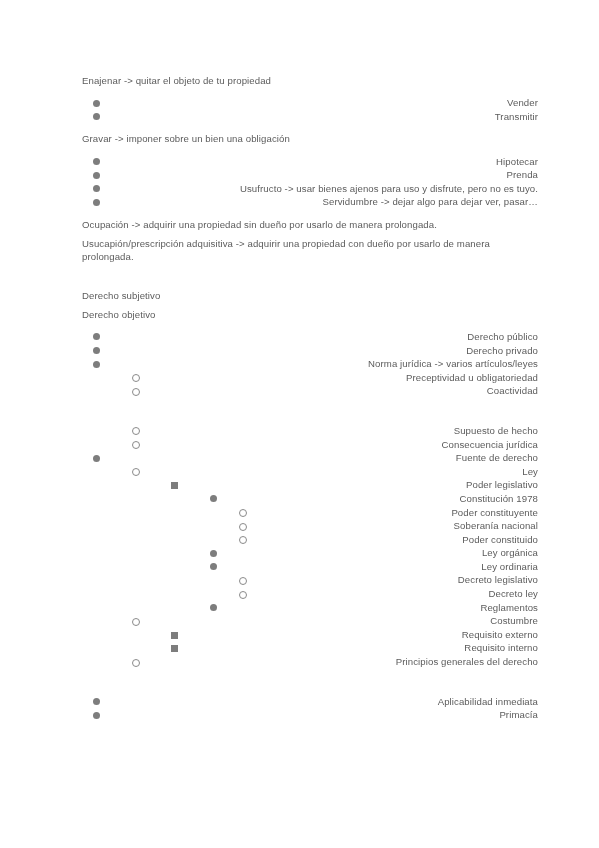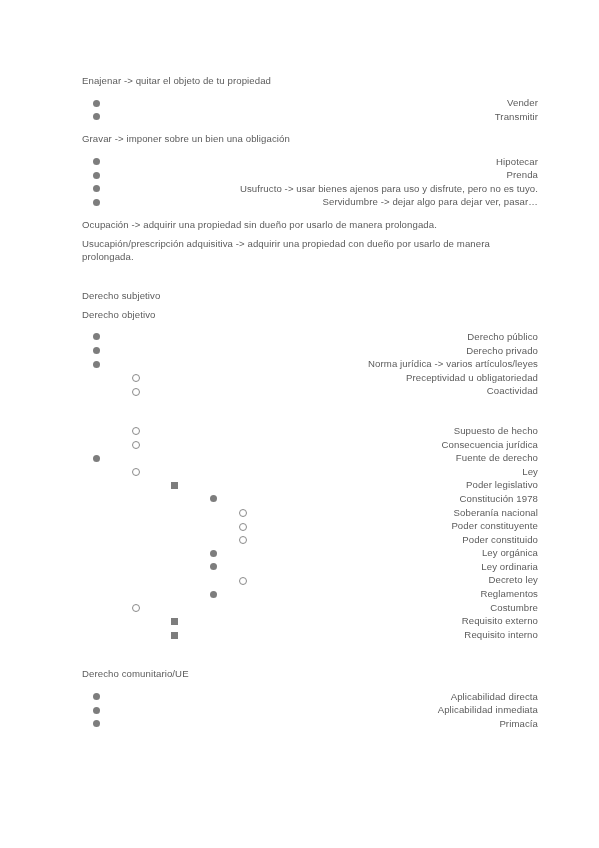--- a/index.html
+++ b/index.html
@@ -177,37 +177,41 @@
     <div class="row lv3">
       <span class="bullet square"></span>
       <span class="txt">Poder legislativo</span>
     </div>
     <div class="row lv4">
       <span class="bullet disc"></span>
       <span class="txt">Constitución 1978</span>
     </div>
     <div class="row lv5">
       <span class="bullet circle"></span>
+      <span class="txt">Poder constituyente</span>
+    </div>
+    <div class="row lv5">
+      <span class="bullet circle"></span>
       <span class="txt">Soberanía nacional</span>
     </div>
     <div class="row lv5">
       <span class="bullet circle"></span>
-      <span class="txt">Poder constituyente</span>
-    </div>
-    <div class="row lv5">
-      <span class="bullet circle"></span>
       <span class="txt">Poder constituido</span>
     </div>
     <div class="row lv4">
       <span class="bullet disc"></span>
       <span class="txt">Ley orgánica</span>
     </div>
     <div class="row lv4">
       <span class="bullet disc"></span>
       <span class="txt">Ley ordinaria</span>
+    </div>
+    <div class="row lv5">
+      <span class="bullet circle"></span>
+      <span class="txt">Decreto legislativo</span>
     </div>
     <div class="row lv5">
       <span class="bullet circle"></span>
       <span class="txt">Decreto ley</span>
     </div>
     <div class="row lv4">
       <span class="bullet disc"></span>
       <span class="txt">Reglamentos</span>
     </div>
 
@@ -216,28 +220,27 @@
       <span class="txt">Costumbre</span>
     </div>
     <div class="row lv3">
       <span class="bullet square"></span>
       <span class="txt">Requisito externo</span>
     </div>
     <div class="row lv3">
       <span class="bullet square"></span>
       <span class="txt">Requisito interno</span>
     </div>
+    <div class="row lv2">
+      <span class="bullet circle"></span>
+      <span class="txt">Principios generales del derecho</span>
+    </div>
 
     <div class="gap-lg"></div>
 
-    <p class="para">Derecho comunitario/UE</p>
-    <div class="row lv1">
-      <span class="bullet disc"></span>
-      <span class="txt">Aplicabilidad directa</span>
-    </div>
     <div class="row lv1">
       <span class="bullet disc"></span>
       <span class="txt">Aplicabilidad inmediata</span>
     </div>
     <div class="row lv1">
       <span class="bullet disc"></span>
       <span class="txt">Primacía</span>
     </div>
 
   </div>

